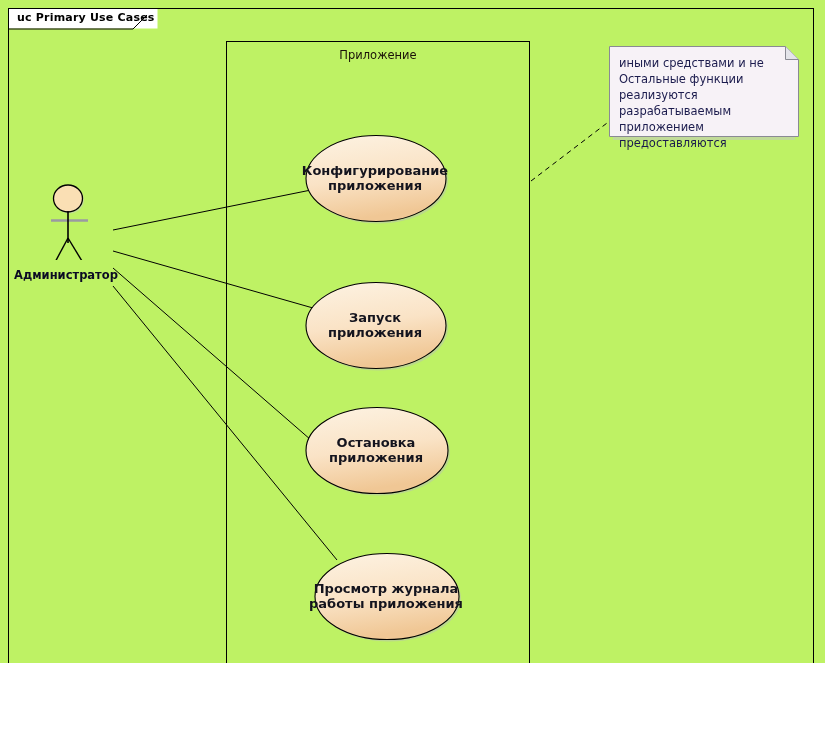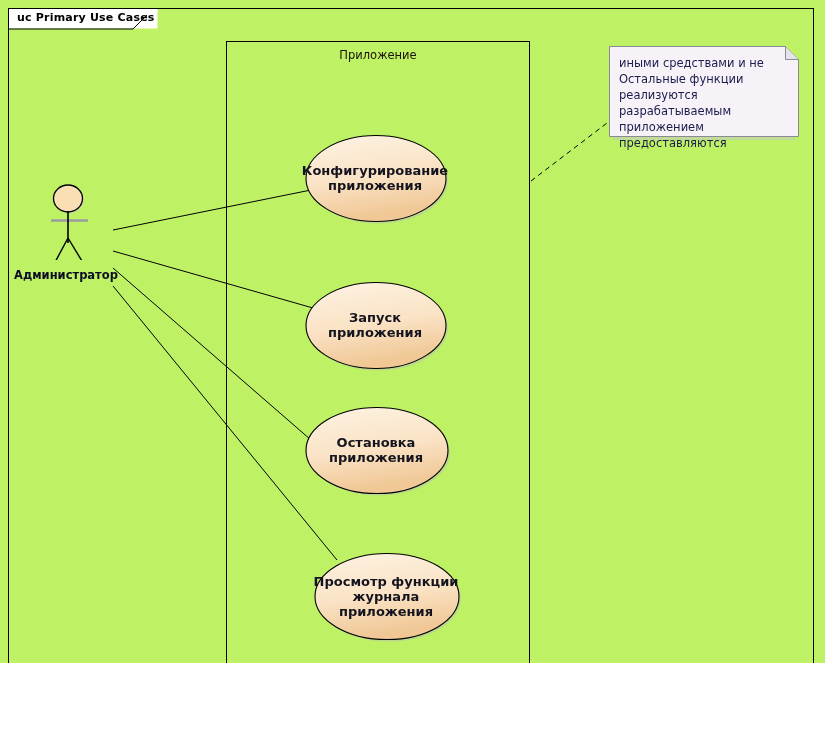--- a/index.html
+++ b/index.html
@@ -234,22 +234,22 @@
         <linearGradient id="ucgrad4" x1="0" y1="0" x2="0.25" y2="1">
           <stop offset="0%" stop-color="#fdf3e3"></stop>
           <stop offset="55%" stop-color="#fae3c6"></stop>
           <stop offset="100%" stop-color="#f0c795"></stop>
         </linearGradient>
       </defs>
       <ellipse cx="78" cy="46.5" rx="72" ry="43" fill="#b9b9c2" opacity="0.45"></ellipse>
       <ellipse cx="76" cy="44.5" rx="72" ry="43" fill="url(#ucgrad4)" stroke="#000000" stroke-width="1.1"></ellipse>
     </svg>
     <div class="uc-text" style="left:-2px; top:-2px;">
-      <span>Просмотр функции</span>
-      <span>журнала приложения</span>
+      <span>Просмотр журнала</span>
+      <span>работы приложения</span>
     </div>
   </div>
 
   <div class="note">
     <svg viewBox="0 0 190 94" width="190" height="94">
       <path d="M4,4 L182,4 L186,94 L4,94 Z" fill="#c4c4cc" opacity="0.5"></path>
       <path d="M0.5,0.5 L176.5,0.5 L189.5,13.5 L189.5,90.5 L0.5,90.5 Z" fill="#f7f2f7" stroke="#8a8a94" stroke-width="1"></path>
       <path d="M176.5,0.5 L176.5,13.5 L189.5,13.5" fill="#e4e4ea" stroke="#8a8a94" stroke-width="1"></path>
     </svg>
     <div class="note-text">

